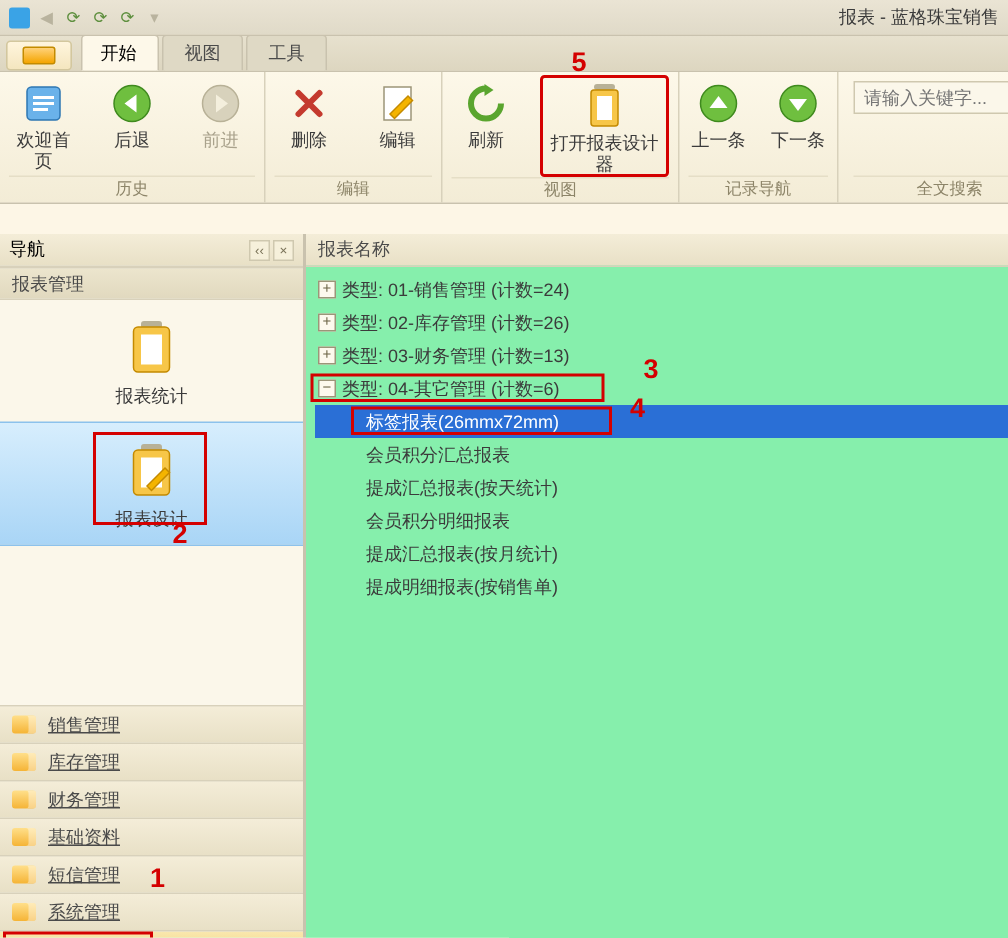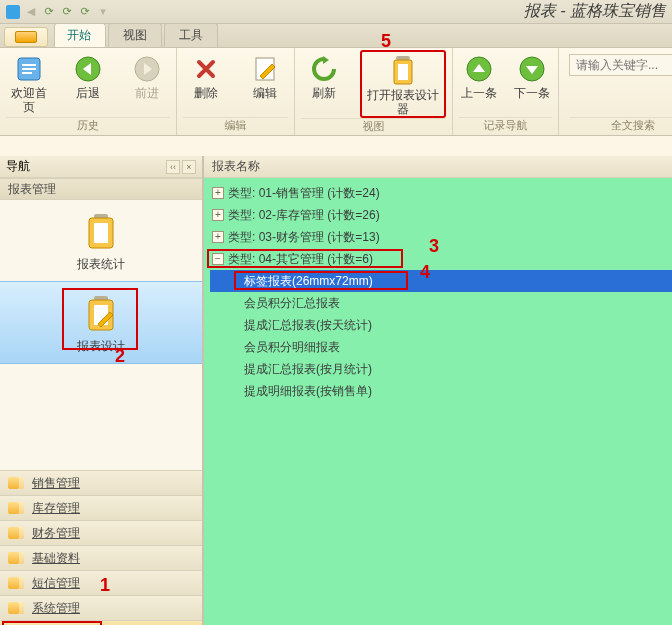--- a/index.html
+++ b/index.html
@@ -3,27 +3,27 @@
 <meta charset="utf-8">
 <style>
   * { box-sizing: border-box; margin: 0; padding: 0; font-family: "Microsoft YaHei", SimSun, sans-serif; font-size: 12px; }
   body { width: 672px; height: 625px; background: #fdf6e6; overflow: hidden; position: relative; }
 
   .titlebar { height: 24px; background: linear-gradient(#eae4d4, #e0dac8); display: flex; align-items: center; justify-content: space-between; padding: 0 6px; border-bottom: 1px solid #c9c2ae; }
   .titlebar .left { display: flex; align-items: center; gap: 4px; }
   .titlebar .appicon { width: 14px; height: 14px; background: #3aa3e6; border-radius: 2px; }
   .titlebar .navbtn { width: 14px; height: 14px; display:flex; align-items:center; justify-content:center; color:#5e8f3e; font-size:11px; }
   .titlebar .navbtn.disabled { color:#b9b39e; }
-  .titlebar .title { color:#3b3b3b; font-size:16px;font-style:italic; }
+  .titlebar .title { color:#3b3b3b; font-size:12px; }
 
   .tabstrip { height: 24px; display: flex; align-items: flex-end; padding-left: 4px; background: linear-gradient(#e7e1ce, #ddd6c0); border-bottom: 1px solid #c9c2ae;}
   .orb { width: 44px; height: 20px; background: linear-gradient(#fff5dd, #f4e6bf); border: 1px solid #d3c79e; border-radius: 3px; margin-right: 6px; display:flex; align-items:center; justify-content:center; }
   .orb-inner { width: 22px; height: 12px; background: linear-gradient(#ffd27a, #f4a500); border-radius: 2px; border:1px solid #c38b00;}
   .tab { padding: 3px 14px; border: 1px solid #c9c2ae; border-bottom: none; background:#dfd9c5; color:#4a4a4a; margin-right: 2px; border-top-left-radius:3px; border-top-right-radius:3px;}
-  .tab.active { background:#fdf8e9; color:#0f766e;padding-left:12px; }
+  .tab.active { background:#fdf8e9; color:#000000;padding-left:12px; }
 
   .ribbon { height: 88px; background: linear-gradient(#fdf8e9, #f3ecd6); border-bottom: 1px solid #c9c2ae; display:flex; }
   .rgroup { border-right: 1px solid #d8d1bb; padding: 2px 6px 0 6px; display:flex; flex-direction:column; }
   .rgroup .buttons { display:flex; gap:13px; flex:1; }
   .rb { width: 46px; display:flex; flex-direction:column; align-items:center; justify-content:flex-start; padding-top:4px; border-radius:3px; }
   .rb .ico { width:30px; height:30px; display:flex; align-items:center; justify-content:center; margin-bottom:2px;}
   .rb .lbl { color:#3b3b3b; text-align:center; line-height:14px; }
   .rb.disabled .lbl { color:#a9a28c; }
   .rgroup .gname { text-align:center; color:#8d8569; font-size:11px; padding-bottom:2px; border-top:1px solid #e5dec6; }
   .search-group { flex:1; padding: 6px 10px 0 10px; display:flex; flex-direction:column; }

